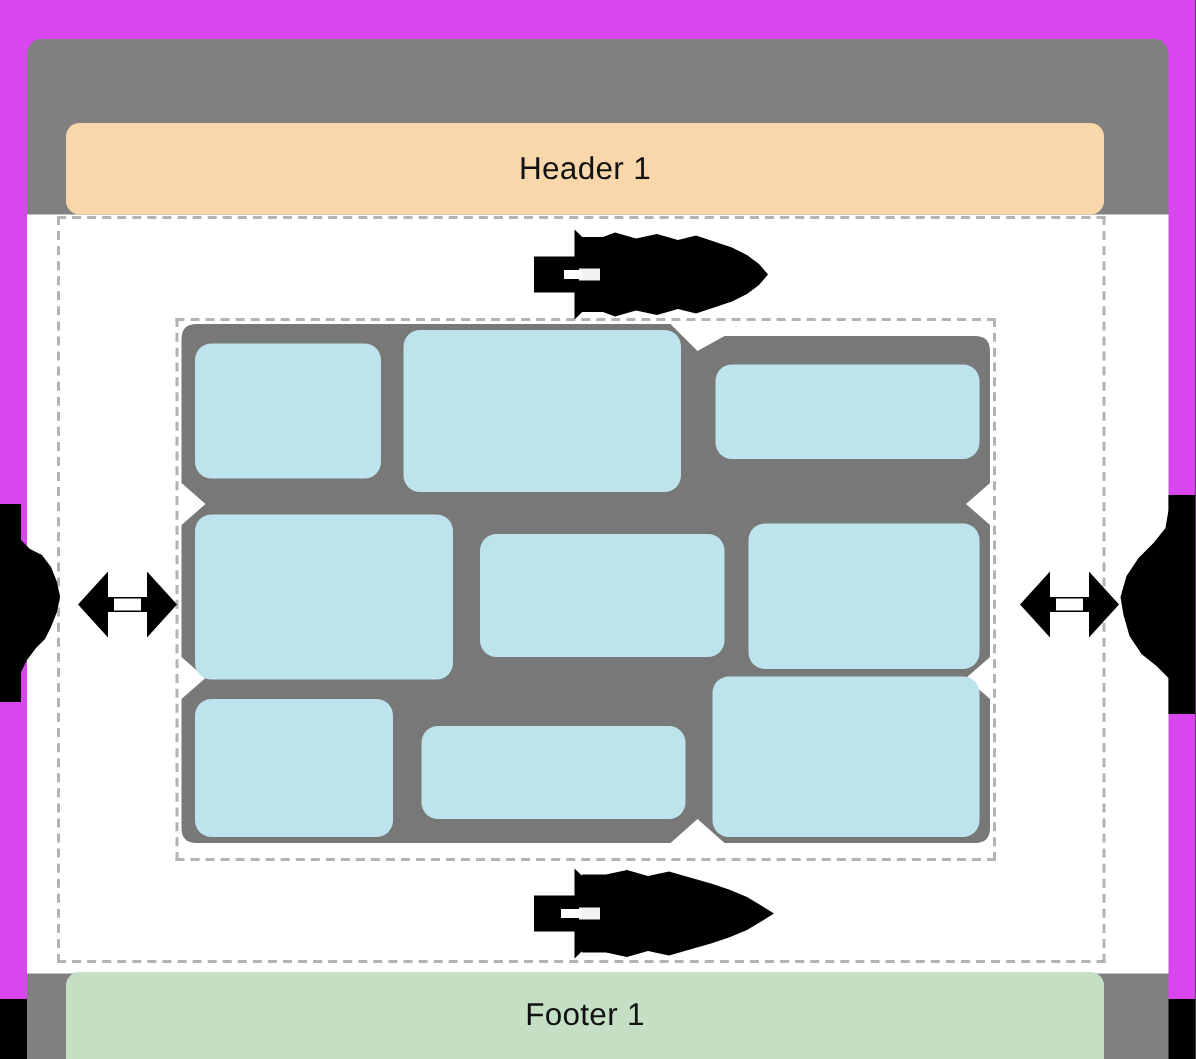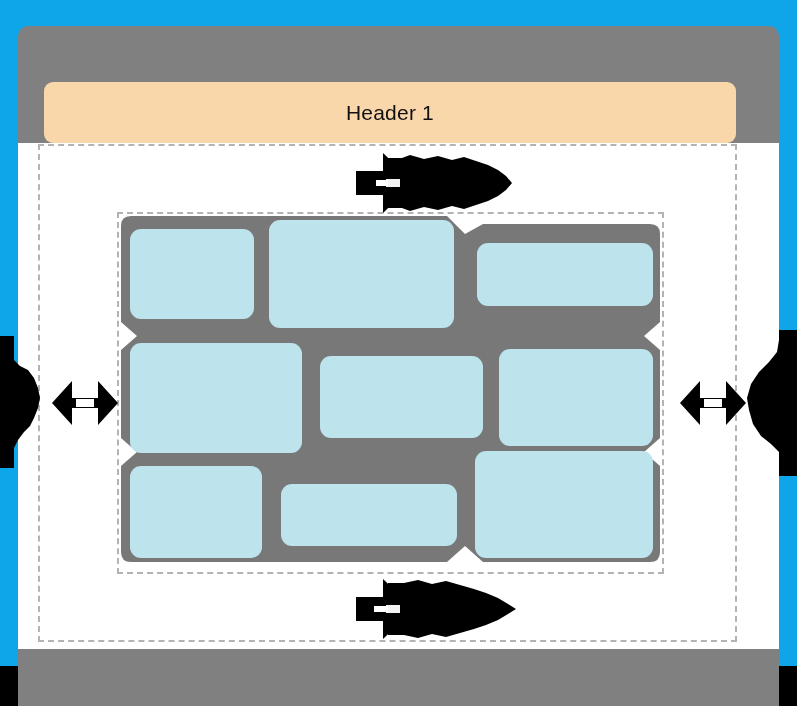--- a/index.html
+++ b/index.html
@@ -11,21 +11,21 @@
     width: 797px;
     height: 706px;
     overflow: hidden;
     font-family: "Liberation Sans", sans-serif;
   }
 
   #stage {
     position: relative;
     width: 797px;
     height: 666px;
-    background: #0ea5e9;
+    background: #d946ef;
   }
 
   
   .shell {
     position: absolute;
     left: 18px;
     top: 26px;
     width: 761px;
     height: 680px;
     background: #808080;
@@ -166,20 +166,23 @@
         L759,50 Z"></path>
     </svg>
   </div>
 
   <div class="content-white"></div>
 
   <div class="header-bar">
     <span class="label">Header 1</span>
   </div>
 
+  <div class="footer-bar">
+    <span class="label">Footer 1</span>
+  </div>
 
   <div class="outer-dash"></div>
 
   <div class="inner-dash"></div>
 
   <div class="masonry">
     <div class="masonry-bg">
       <svg viewBox="0 0 547 362" preserveAspectRatio="none">
         <path fill="#787878" d="
           M4,14 Q4,4 14,4

